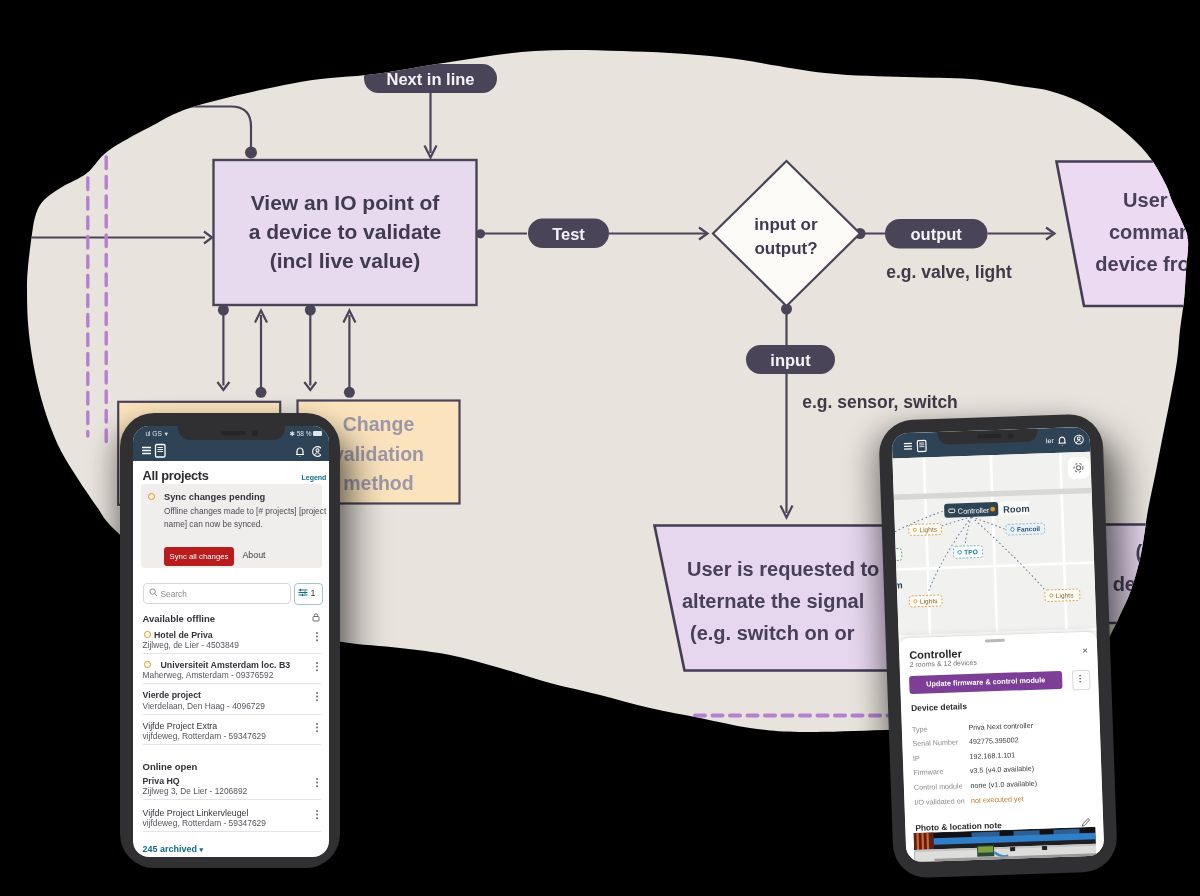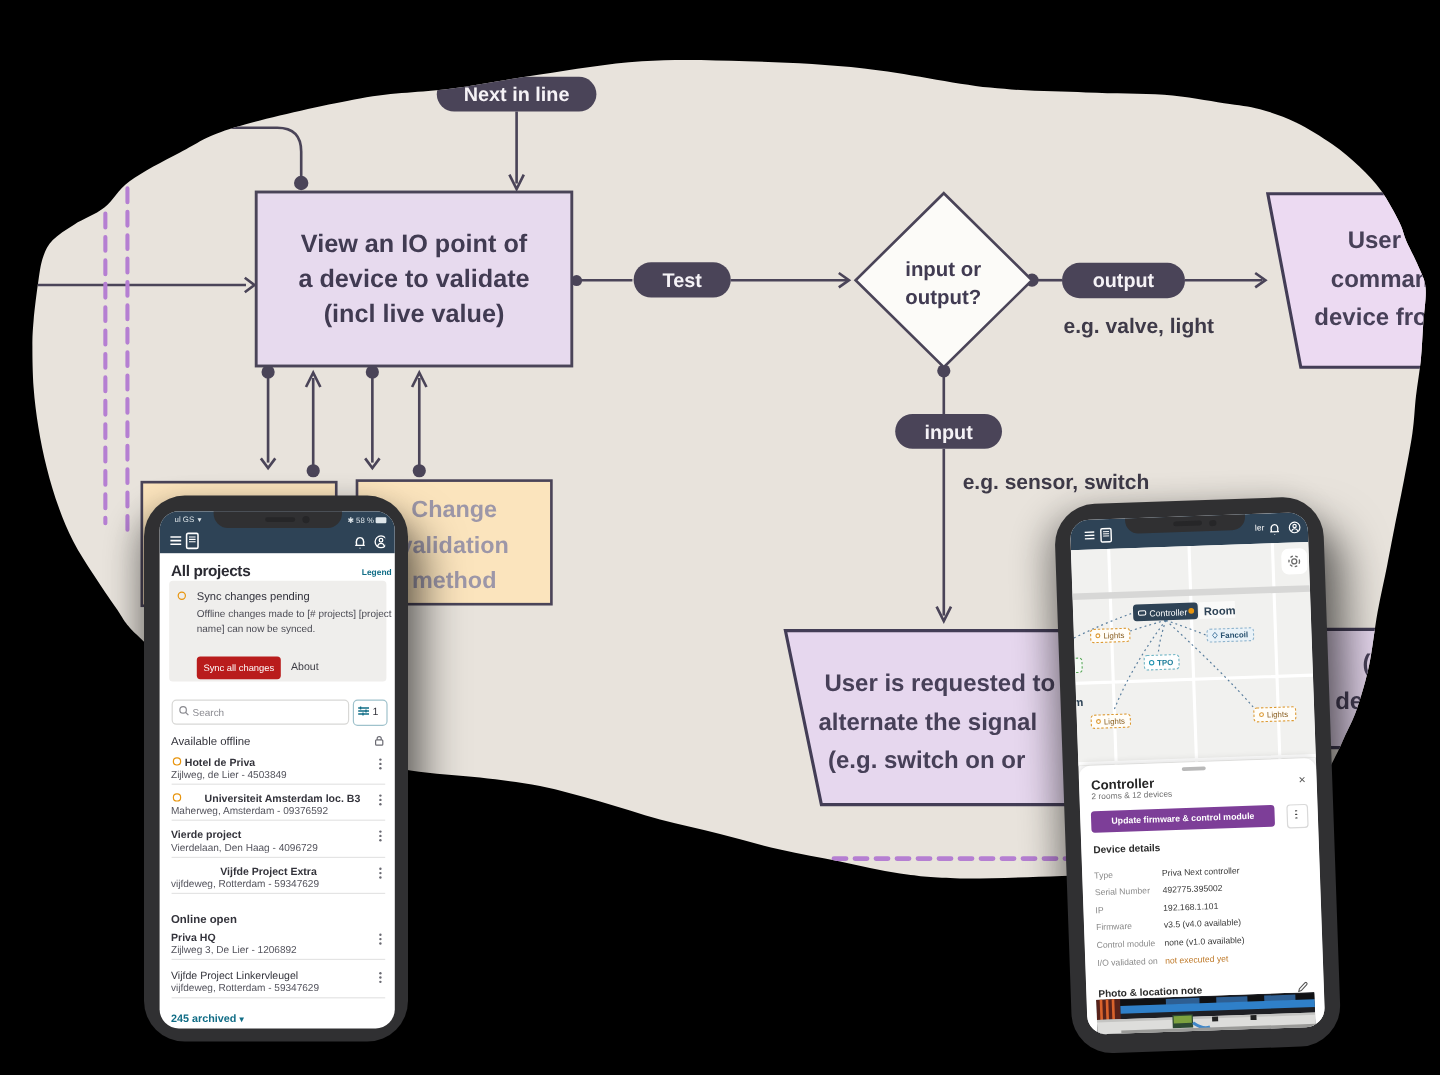--- a/index.html
+++ b/index.html
@@ -145,60 +145,60 @@
     <circle cx="176.5" cy="7.2" r="1.5"></circle>
     <path d="M173.6,12.2 c0.6-1.6,1.6-2.4,2.9-2.4 s2.3,0.8,2.9,2.4" stroke-width="1"></path>
    </g>
   </svg>
 
   <div class="abs" style="left:10px;top:42px;font-size:12.8px;font-weight:bold;color:#2b2b33;letter-spacing:-0.3px;">All projects</div>
   <div class="abs" style="left:169px;top:48px;font-size:7px;font-weight:bold;color:#116d86;">Legend</div>
 
   <div class="abs" style="left:8.5px;top:58px;width:181px;height:84px;background:#efeeec;border-radius:3px;"></div>
   <div class="abs" style="left:15.5px;top:66.5px;width:5.2px;height:5.2px;border:1.9px solid #e8950e;border-radius:50%;"></div>
-  <div class="abs" style="left:31.5px;top:65.5px;font-size:9.3px;font-weight:normal;color:#32323c;">Sync changes pending</div>
+  <div class="abs" style="left:31.5px;top:65.5px;font-size:9.3px;font-weight:bold;color:#32323c;">Sync changes pending</div>
   <div class="abs" style="left:31.5px;top:78.5px;font-size:8.3px;color:#4c4c55;line-height:13px;white-space:nowrap;">Offline changes made to [# projects] [project<br>name] can now be synced.</div>
   <div class="abs" style="left:31.5px;top:120.5px;width:70px;height:19.5px;background:#b91c1c;border-radius:3px;color:#fff;font-size:7.8px;text-align:center;line-height:19.5px;">Sync all changes</div>
   <div class="abs" style="left:110px;top:124px;font-size:8.8px;color:#3c3c44;">About</div>
 
   <div class="abs" style="left:10px;top:157px;width:146px;height:19px;border:1px solid #d8d8d6;border-radius:4px;background:#fff;"></div>
   <svg class="abs" style="left:16px;top:162px" width="9" height="9" viewBox="0 0 9 9">
           <circle cx="3.6" cy="3.6" r="2.7" fill="none" stroke="#8a8a90" stroke-width="1"></circle>
           <path d="M5.7,5.7 L8,8" stroke="#8a8a90" stroke-width="1"></path>
         </svg>
   <div class="abs" style="left:28px;top:162.5px;font-size:8.3px;color:#8a8a90;">Search</div>
   <div class="abs" style="left:161px;top:156.5px;width:27px;height:20px;border:1px solid #9fc2cc;border-radius:4px;background:#fff;"></div>
   <svg class="abs" style="left:165px;top:162px" width="10" height="9" viewBox="0 0 10 9">
           <g stroke="#116d86" stroke-width="1.1">
             <path d="M0.5,2 h9 M0.5,4.5 h9 M0.5,7 h9"></path>
             <path d="M2.5,0.8 v2.4 M7,3.3 v2.4 M4.5,5.8 v2.4" stroke="#116d86"></path>
           </g>
         </svg>
   <div class="abs" style="left:178px;top:161.5px;font-size:8.8px;color:#33333b;">1</div>
 
-  <div class="abs" style="left:10px;top:186.5px;font-size:9.5px;font-weight:normal;color:#33333b;">Available offline</div>
+  <div class="abs" style="left:10px;top:186.5px;font-size:9.5px;font-weight:bold;color:#33333b;">Available offline</div>
   <svg class="abs" style="left:179px;top:187px" width="8" height="9" viewBox="0 0 8 9">
           <rect x="1" y="3.5" width="6" height="4.5" rx="0.8" fill="none" stroke="#6a6a72" stroke-width="1"></rect>
           <path d="M2.3,3.5 v-1 a1.7,1.7 0 0 1 3.4,0 v1" fill="none" stroke="#6a6a72" stroke-width="1"></path>
         </svg>
   <div class="abs" style="left:11.5px;top:205.0px;width:4.6px;height:4.6px;border:1.8px solid #e8950e;border-radius:50%;"></div>
   <div class="abs" style="left:21.5px;top:203.5px;font-size:8.8px;font-weight:bold;color:#33333b;">Hotel de Priva</div>
   <div class="abs" style="left:10px;top:214.0px;font-size:8.4px;color:#55555e;">Zijlweg, de Lier - 4503849</div>
   <div class="abs" style="left:183.5px;top:205.5px;width:2.4px;height:2.4px;background:#6a6a72;border-radius:50%;box-shadow:0 3.6px 0 #6a6a72,0 7.2px 0 #6a6a72;"></div>
   <div class="abs" style="left:10px;top:227.3px;width:178px;height:1px;background:#e4e4e4;"></div>
   <div class="abs" style="left:11.5px;top:235.0px;width:4.6px;height:4.6px;border:1.8px solid #e8950e;border-radius:50%;"></div>
-  <div class="abs" style="left:38px;top:233.5px;font-size:8.8px;font-weight:bold;color:#33333b;">Universiteit Amsterdam loc. B3</div>
+  <div class="abs" style="left:28px;top:233.5px;font-size:8.8px;font-weight:bold;color:#33333b;">Universiteit Amsterdam loc. B3</div>
   <div class="abs" style="left:10px;top:244.0px;font-size:8.4px;color:#55555e;text-align:center;">Maherweg, Amsterdam - 09376592</div>
   <div class="abs" style="left:183.5px;top:235.5px;width:2.4px;height:2.4px;background:#6a6a72;border-radius:50%;box-shadow:0 3.6px 0 #6a6a72,0 7.2px 0 #6a6a72;"></div>
   <div class="abs" style="left:10px;top:257.3px;width:178px;height:1px;background:#e4e4e4;"></div>
   <div class="abs" style="left:10px;top:264px;font-size:8.8px;font-weight:bold;color:#33333b;">Vierde project</div>
   <div class="abs" style="left:10px;top:274.5px;font-size:8.4px;color:#55555e;">Vierdelaan, Den Haag - 4096729</div>
   <div class="abs" style="left:183.5px;top:266px;width:2.4px;height:2.4px;background:#6a6a72;border-radius:50%;box-shadow:0 3.6px 0 #6a6a72,0 7.2px 0 #6a6a72;"></div>
   <div class="abs" style="left:10px;top:287.8px;width:178px;height:1px;background:#e4e4e4;"></div>
-  <div class="abs" style="left:10px;top:294.5px;font-size:8.8px;font-weight:bold;color:#33333b;margin-left:41px;">Vijfde Project Extra</div>
+  <div class="abs" style="left:10px;top:294.5px;font-size:8.8px;font-weight:normal;color:#33333b;">Vijfde Project Extra</div>
   <div class="abs" style="left:10px;top:305.0px;font-size:8.4px;color:#55555e;">vijfdeweg, Rotterdam - 59347629</div>
   <div class="abs" style="left:183.5px;top:296.5px;width:2.4px;height:2.4px;background:#6a6a72;border-radius:50%;box-shadow:0 3.6px 0 #6a6a72,0 7.2px 0 #6a6a72;"></div>
   <div class="abs" style="left:10px;top:318.3px;width:178px;height:1px;background:#e4e4e4;"></div>
   <div class="abs" style="left:10px;top:349.5px;font-size:8.8px;font-weight:bold;color:#33333b;">Priva HQ</div>
   <div class="abs" style="left:10px;top:360.0px;font-size:8.4px;color:#55555e;">Zijlweg 3, De Lier - 1206892</div>
   <div class="abs" style="left:183.5px;top:351.5px;width:2.4px;height:2.4px;background:#6a6a72;border-radius:50%;box-shadow:0 3.6px 0 #6a6a72,0 7.2px 0 #6a6a72;"></div>
   <div class="abs" style="left:10px;top:373.3px;width:178px;height:1px;background:#e4e4e4;"></div>
   <div class="abs" style="left:10px;top:381.5px;font-size:8.8px;font-weight:normal;color:#33333b;">Vijfde Project Linkervleugel</div>
   <div class="abs" style="left:10px;top:392.0px;font-size:8.4px;color:#55555e;">vijfdeweg, Rotterdam - 59347629</div>
   <div class="abs" style="left:183.5px;top:383.5px;width:2.4px;height:2.4px;background:#6a6a72;border-radius:50%;box-shadow:0 3.6px 0 #6a6a72,0 7.2px 0 #6a6a72;"></div>

